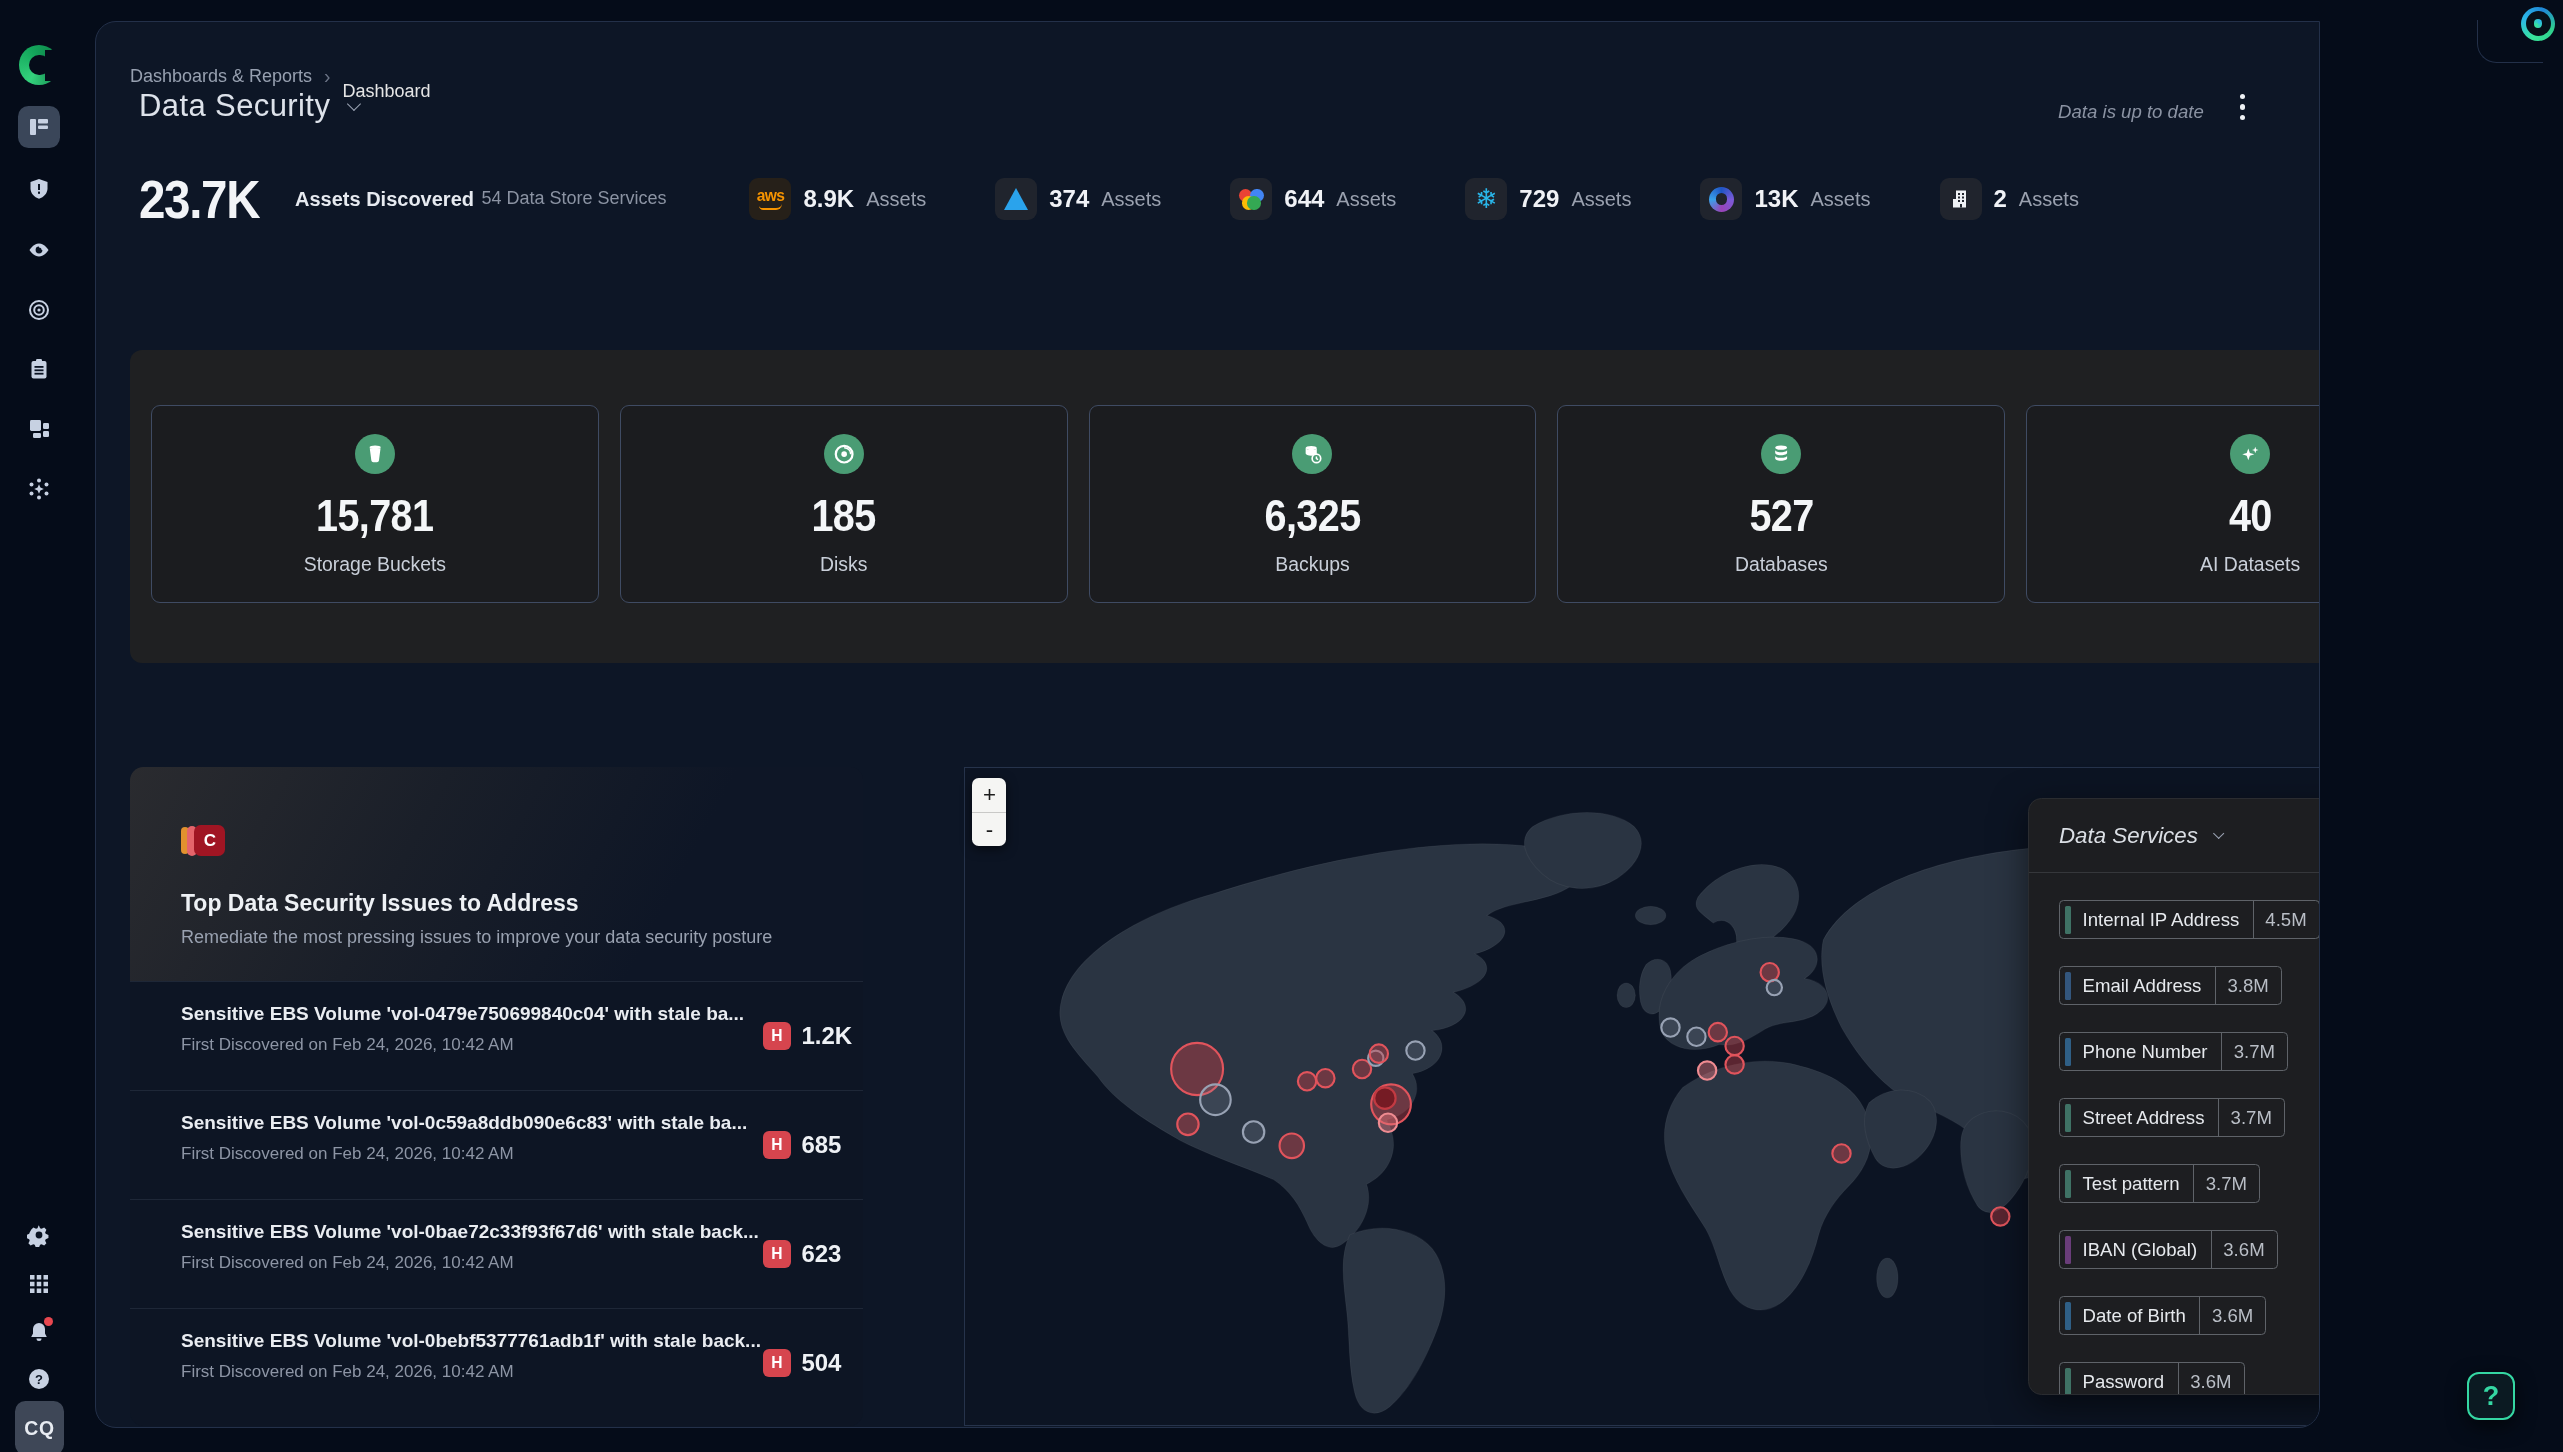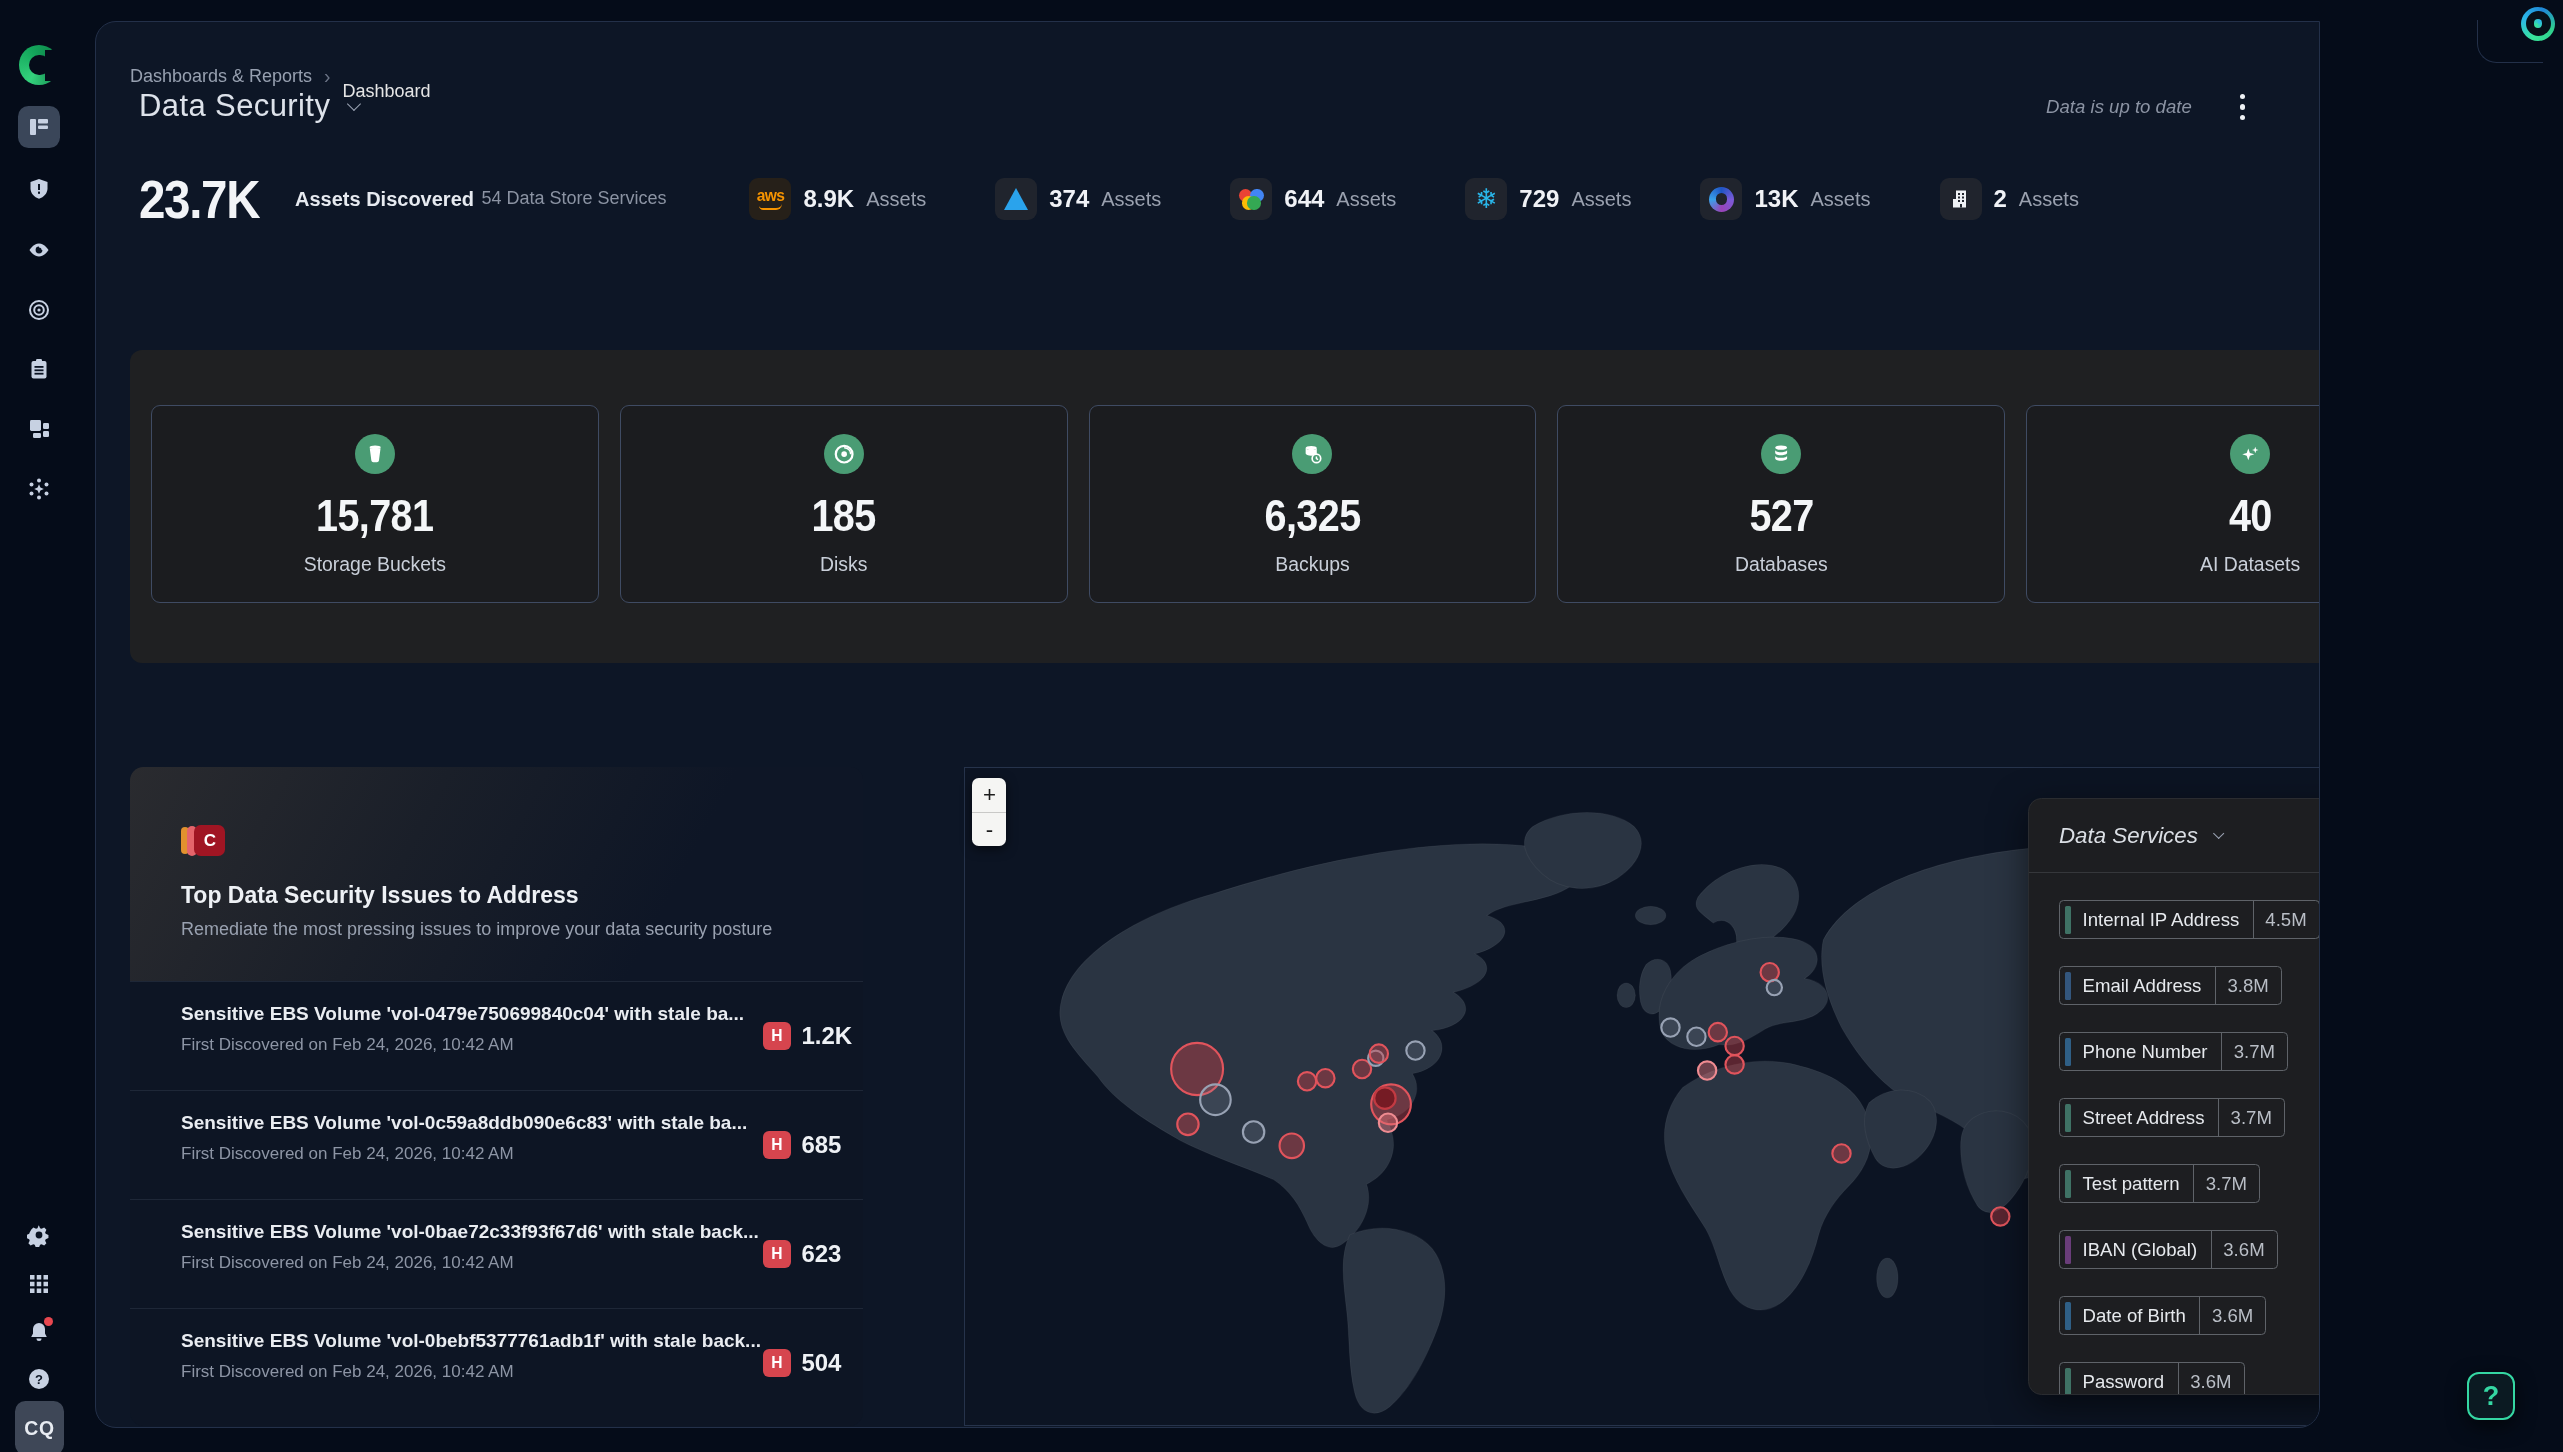--- a/index.html
+++ b/index.html
@@ -31,21 +31,21 @@
   .rec-indicator .ring3 { position:absolute; inset:8.2px; border-radius:50%; background:conic-gradient(from 40deg,#2bb8e8,#39e59a,#2bb8e8); }
   .rec-indicator .core { position:absolute; inset:12px; border-radius:50%; background:#071018; }
 
   
   .breadcrumb { position:absolute; left:34px; top:28px; display:flex; gap:12px; align-items:center; font-size:18px; color:#97a0b0; }
   .breadcrumb .crumb-current { color:#e5e5e5;margin-top:31px; }
   .breadcrumb .sep { color:#6b7486; font-size:19.4px; }
   .page-title-row { position:absolute; left:43px; top:66px; display:flex; align-items:center; gap:16.4px; cursor:pointer; }
   .page-title { font-size:31px; font-weight:500; color:#dde2ea; letter-spacing:0.4px; }
   .chev { width:9.7px; height:9.7px; border-right:1.9px solid #9aa3b3; border-bottom:1.9px solid #9aa3b3; transform:rotate(45deg) translateY(-3px); }
-  .status-row { position:absolute; right:71px; top:69px; display:flex; align-items:center; gap:45px; }
+  .status-row { position:absolute; right:71px; top:69px; display:flex; align-items:flex-end; gap:33px; }
   .status-text { font-style:italic; font-size:18.6px; color:#8b93a3; }
   .kebab { display:flex; flex-direction:column; gap:5.2px; cursor:pointer; padding:3px; }
   .kebab i { width:5.2px; height:5.2px; border-radius:50%; background:#eef1f5; }
 
   
   .summary { position:absolute; left:43px; top:146px; display:flex; align-items:center; }
   .total-num { font-size:54px; font-weight:700; color:#f2f4f7; letter-spacing:-1.5px; display:inline-block; transform:scaleX(.88); transform-origin:left center; }
   .total-labels { margin-left:19.4px; display:flex; flex-direction:row; gap:7.4px; }
   .total-label { font-size:20px; font-weight:600; color:#e6eaf0; }
   .total-sub { font-size:18px; color:#8b93a3; }
@@ -74,21 +74,21 @@
   .card-label { margin-top:10.4px; font-size:19.4px; color:#c9cfd9; }
 
   
   .issues { position:absolute; left:34px; top:745px; bottom:0.7px; width:733px; border-radius:13.4px; background:#0d1524; overflow:hidden; }
   .issues-header { height:214px; background:linear-gradient(118deg,#2a2b2f 0%,#1a1f29 38%,#0e1626 72%); padding-left:51px; }
   .sev-stack { display:flex; align-items:center; padding-top:58px; }
   .sev-bar1 { width:8.2px; height:27px; border-radius:4.5px; background:#e2912e; }
   .sev-bar2 { width:10.4px; height:30px; border-radius:5.2px; background:#e5646b; margin-left:-2.2px; }
   .sev-box { width:31px; height:31px; border-radius:6.7px; background:#a01523; margin-left:-3px; display:flex; align-items:center; justify-content:center;
              color:#fff; font-weight:700; font-size:17px; }
-  .issues-title { margin-top:26px; font-size:23px; font-weight:700; color:#eef1f5; }
+  .issues-title { margin-top:34px; font-size:23px; font-weight:700; color:#eef1f5; }
   .issues-sub { margin-top:10.4px; font-size:18px; color:#99a1b0; }
   .issue-row { position:relative; height:109px; border-top:0.7px solid #1e2737; cursor:pointer; }
   .issue-texts { position:absolute; left:51px; top:21px; }
   .issue-title { font-size:19px; font-weight:600; color:#e9ecf1; }
   .issue-meta { margin-top:9.7px; font-size:17px; color:#8d95a5; }
   .issue-right { position:absolute; left:633px; top:50%; transform:translateY(-50%); display:flex; align-items:center; gap:10.4px; }
   .sev-badge { width:28px; height:28px; border-radius:6px; background:#d6454e; color:#fff; font-weight:700; font-size:15.6px; display:flex; align-items:center; justify-content:center; }
   .issue-count { font-size:24px; font-weight:700; color:#eef1f5; }
 
   

